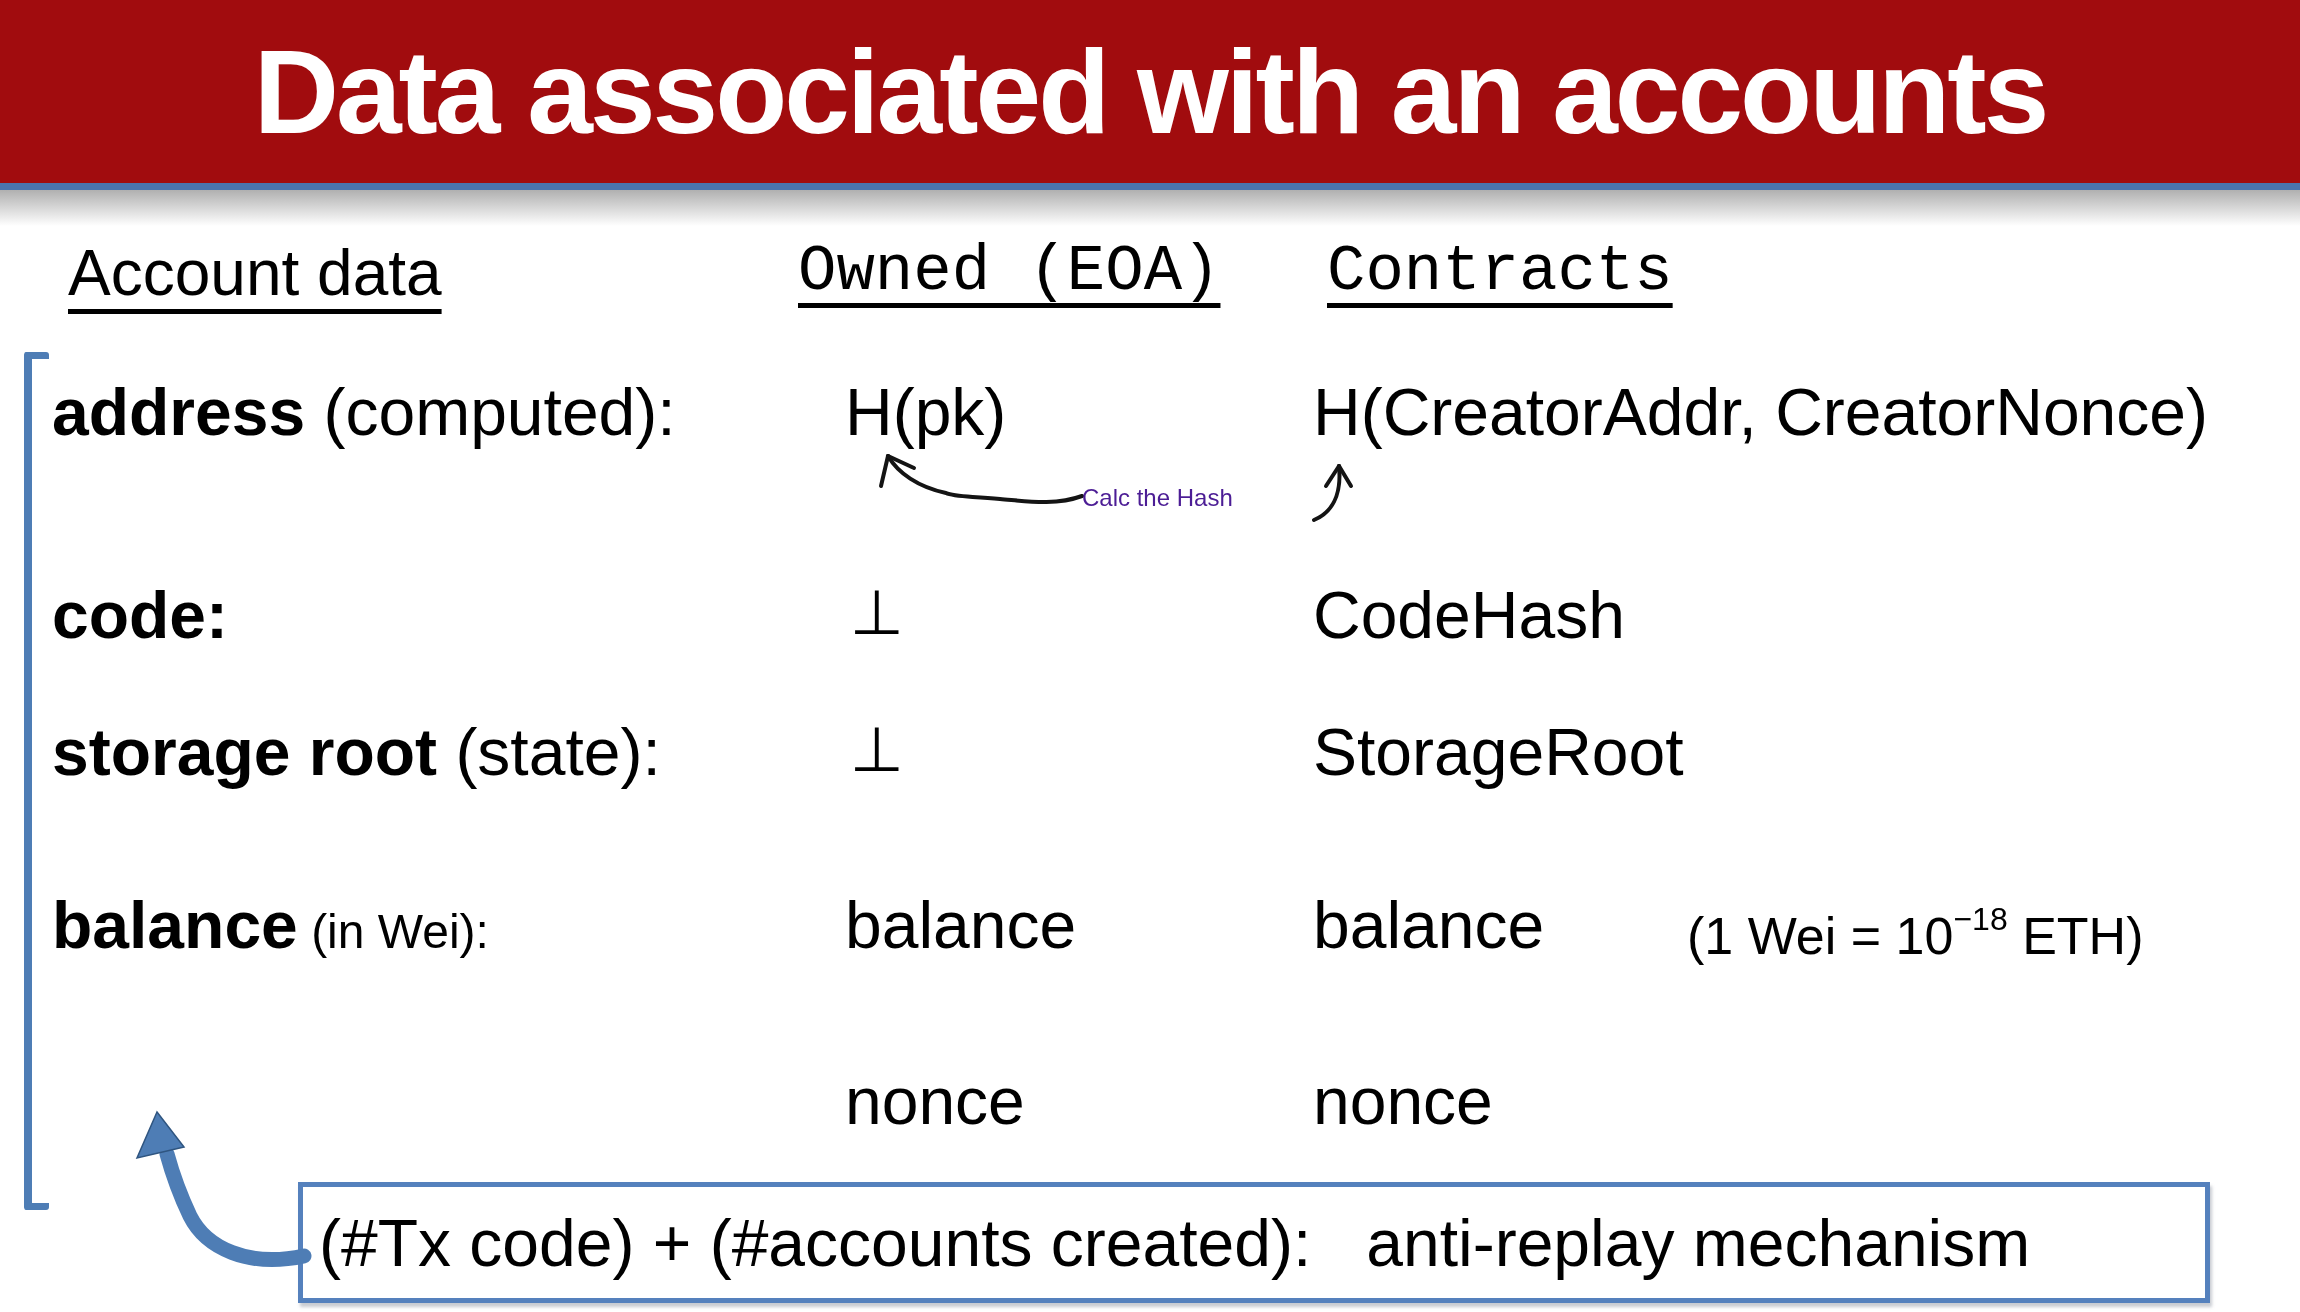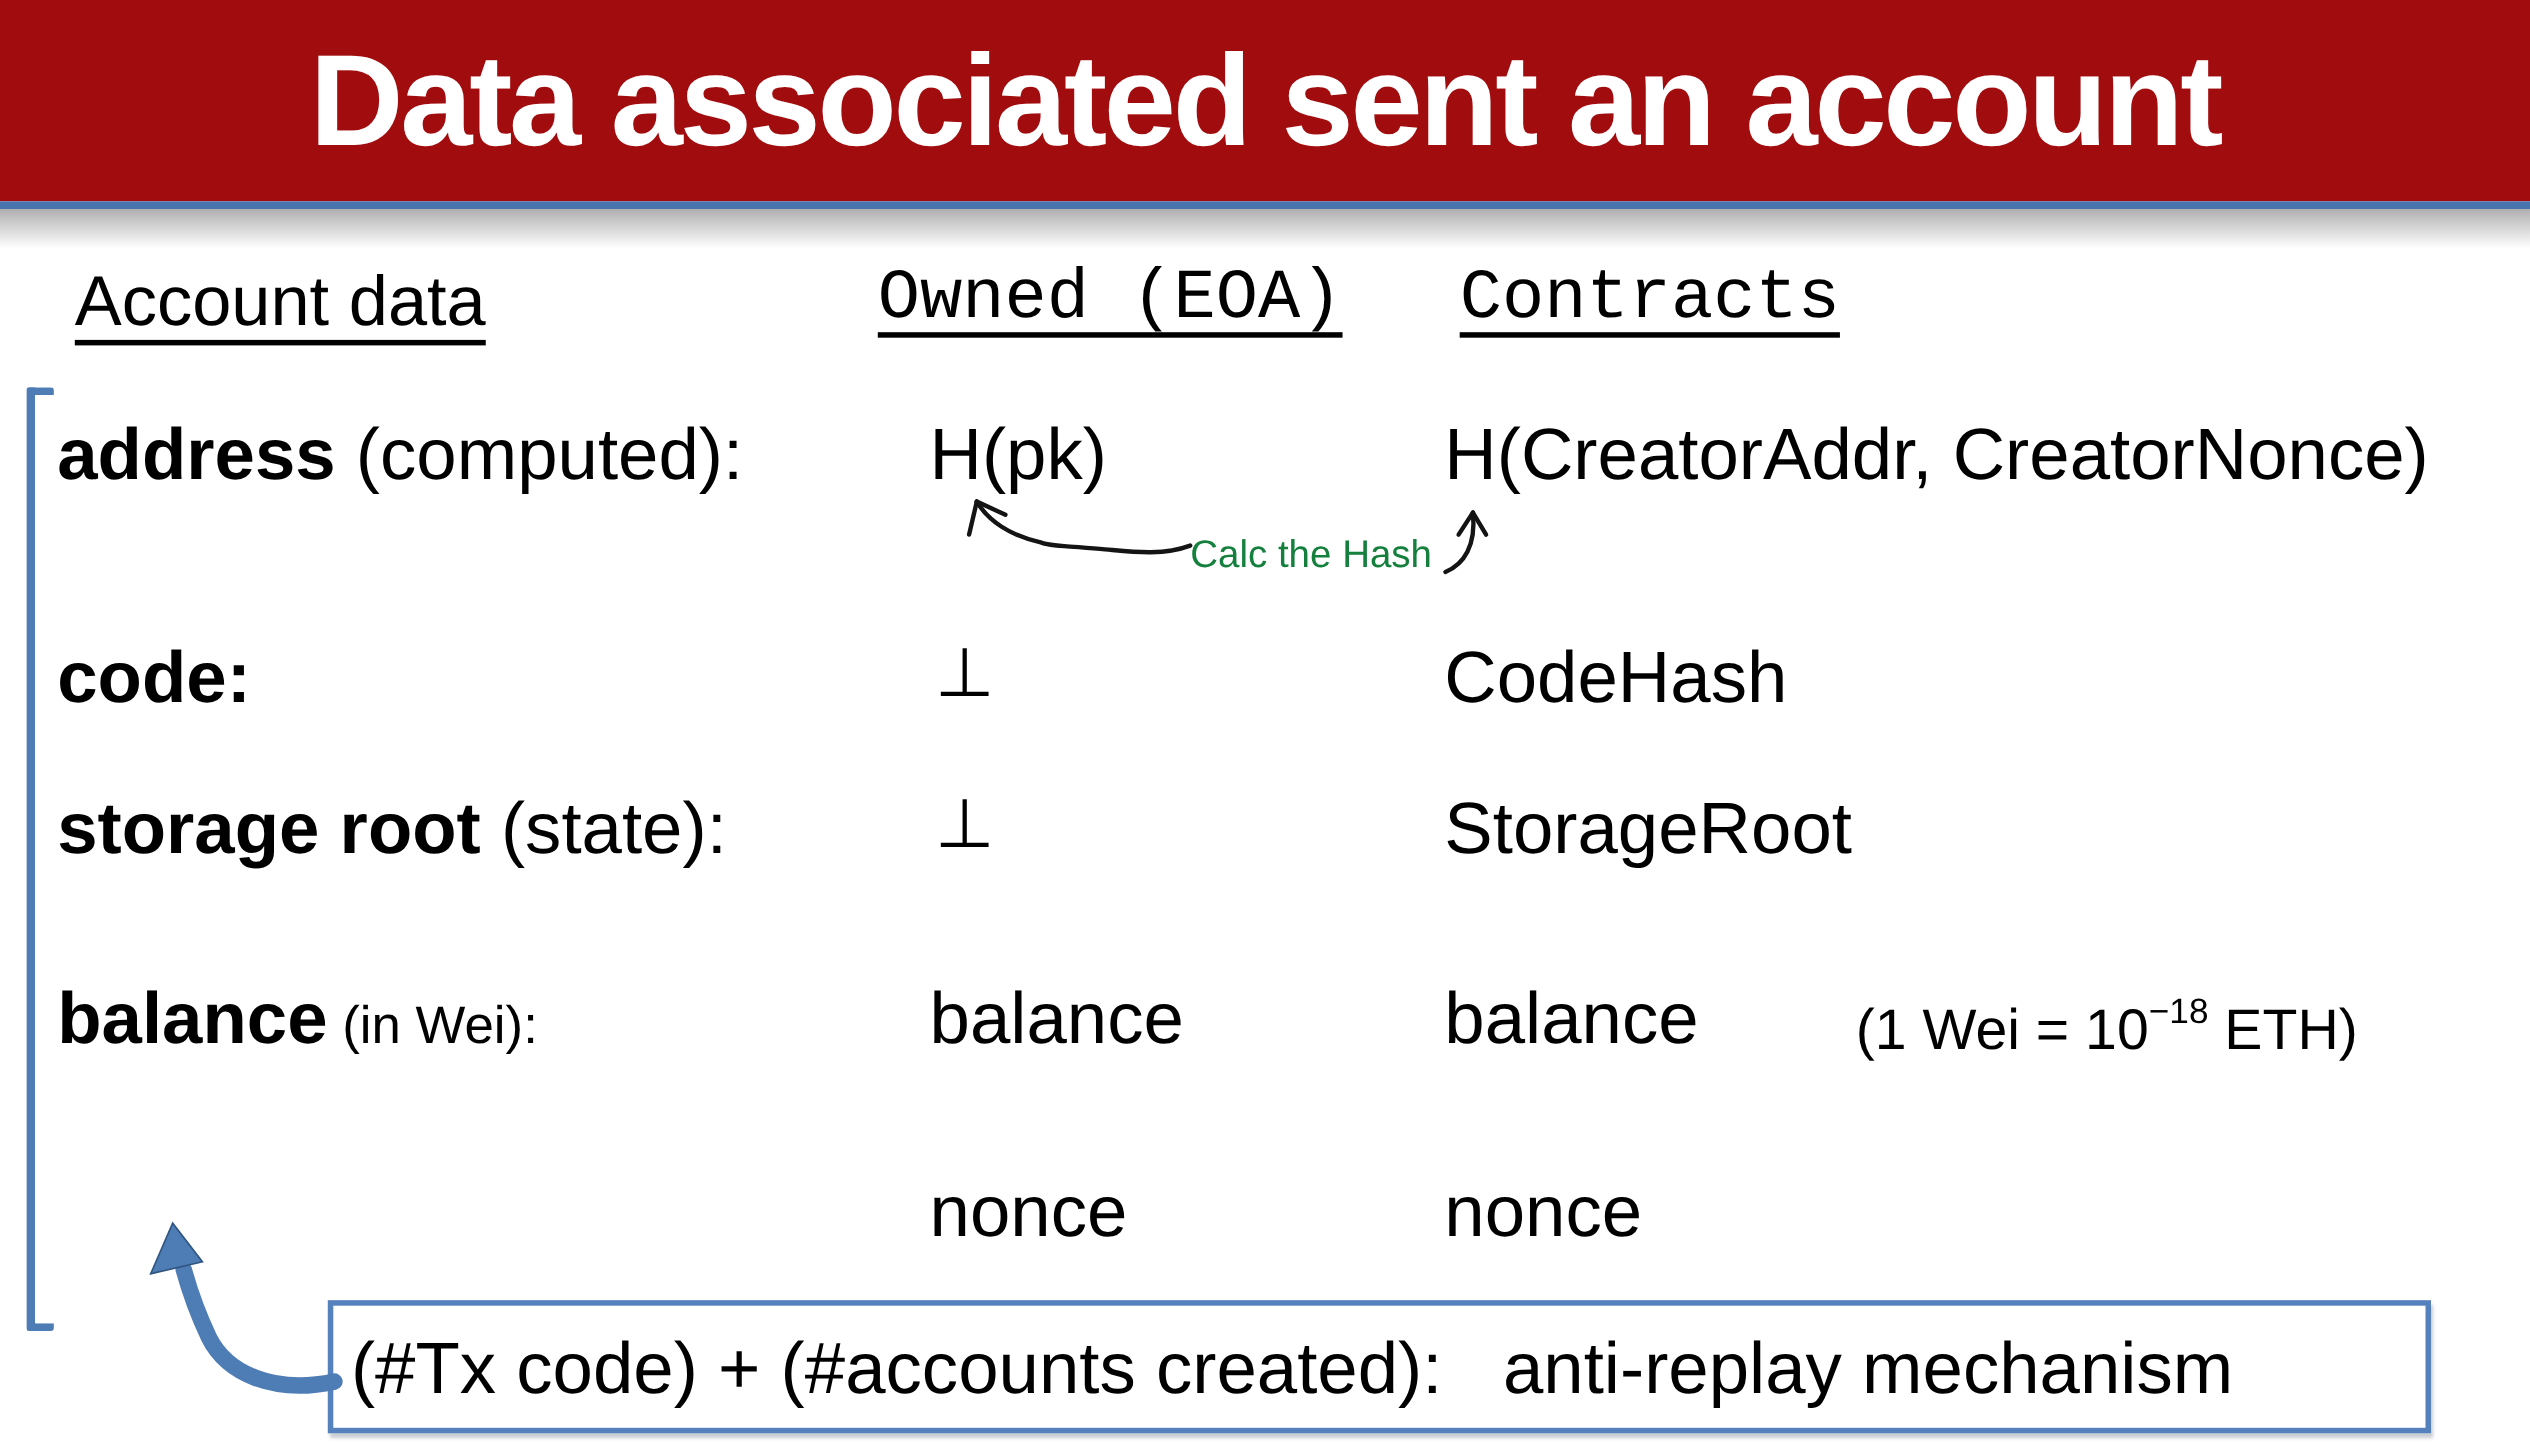--- a/index.html
+++ b/index.html
@@ -62,42 +62,42 @@
   .bracket{
     position:absolute;left:24px;top:352px;width:17px;height:844px;
     border-left:8px solid var(--accent-blue);
     border-top:7px solid var(--accent-blue);
     border-bottom:7px solid var(--accent-blue);
     border-radius:3px;
   }
   
   .calc-arrows{position:absolute;left:850px;top:440px;width:520px;height:115px;}
   .calc-label{
-    position:absolute;left:1082px;top:484px;font-size:35px;white-space:nowrap;color:#15803d;
+    position:absolute;left:1082px;top:484px;font-size:24px;white-space:nowrap;color:#4c1d95;
   }
   
   .note-box{
     position:absolute;left:298px;top:1182px;width:1912px;height:121px;
     border:5px solid var(--box-border);background:#ffffff;
     box-shadow:2px 4px 3px rgba(100,110,125,0.35);
     display:flex;align-items:center;box-sizing:border-box;
   }
   .note-box span{
     padding-left:16px;font-size:66px;white-space:pre;line-height:1;
   }
   
   .nonce-arrow{position:absolute;left:130px;top:1098px;width:185px;height:175px;z-index:5;}
 </style>
 </head>
 <body>
 
 <div class="slide">
 
   <header class="banner">
-    <h1>Data associated sent an account</h1>
+    <h1>Data associated with an accounts</h1>
   </header>
   <div class="banner-line"></div>
   <div class="banner-shadow"></div>
 
   <div class="hdr hdr-account">Account data</div>
   <div class="hdr hdr-owned">Owned (EOA)</div>
   <div class="hdr hdr-contracts">Contracts</div>
 
   <div class="bracket"></div>
 

